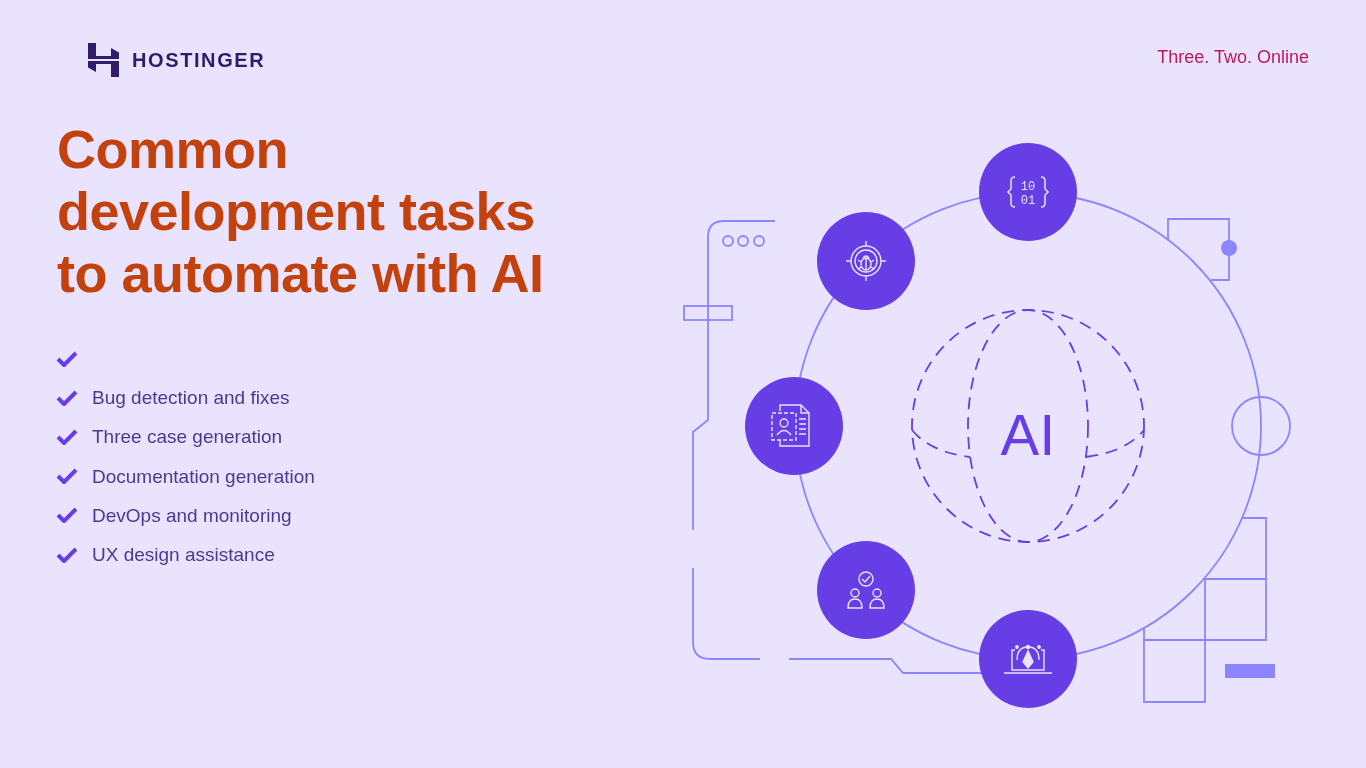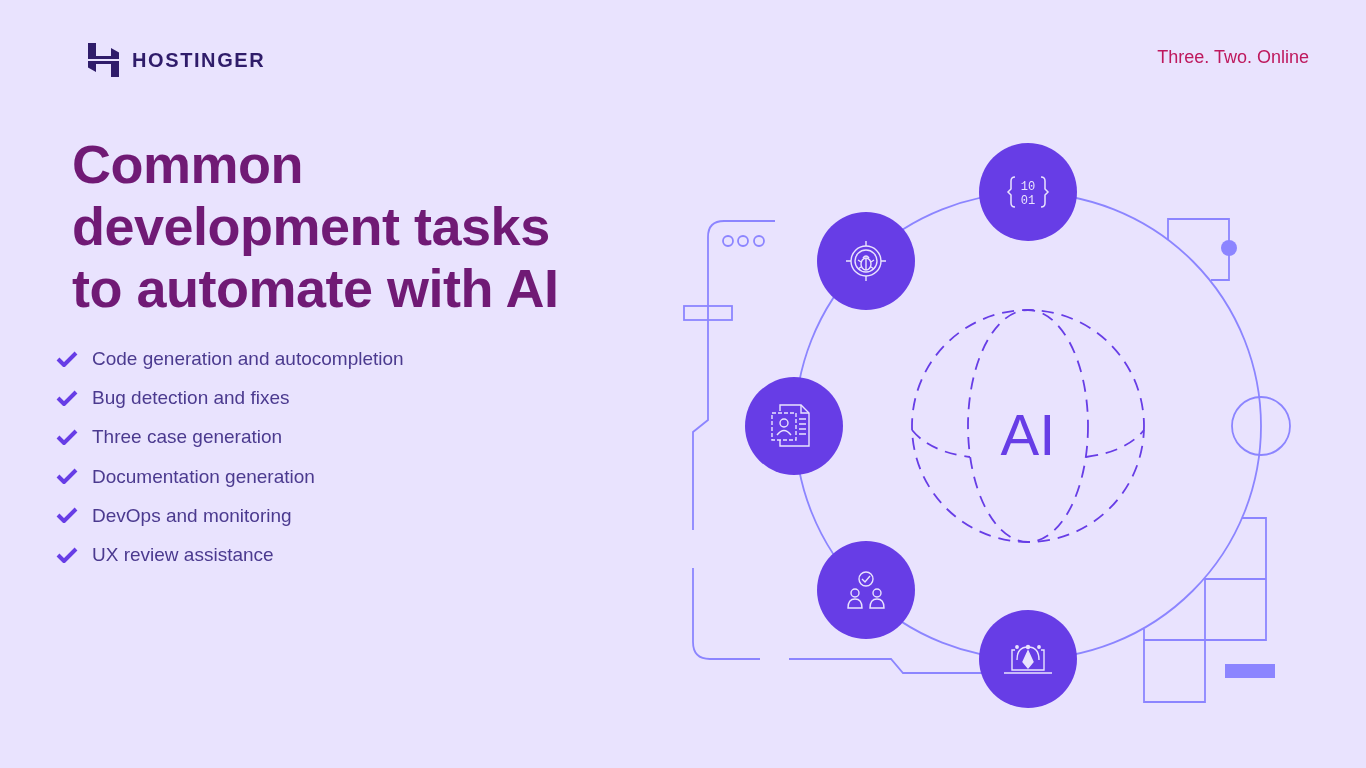--- a/index.html
+++ b/index.html
@@ -13,22 +13,22 @@
   .logo svg { width: 31px; height: 34px; }
   .logo-text {
     margin-left: 13px; font-weight: bold; font-size: 20px; letter-spacing: 1.6px;
     color: #2F1C6A; line-height: 1;
   }
   .tagline {
     position: absolute; right: 57px; top: 48px;
     font-size: 18px; color: #be185d; line-height: 1;
   }
   .title {
-    position: absolute; left: 56px; top: 117px; margin: 16px;
-    font-size: 54px; line-height: 62px; font-weight: bold; color: #701a75;
+    position: absolute; left: 56px; top: 117px; margin: 1px;
+    font-size: 54px; line-height: 62px; font-weight: bold; color: #c2410c;
     letter-spacing: -0.5px;
   }
   .task-list { position: absolute; left: 56px; top: 339px; margin: 0; padding: 0; list-style: none; }
   .task-item { display: flex; align-items: center; height: 39.2px; }
   .check { width: 22px; height: 18px; margin-right: 14px; flex: none; }
   .task-label { font-size: 19px; color: #4B3A8F; line-height: 1; }
   .illustration { position: absolute; left: 0; top: 0; }
 </style>
 </head>
 <body>
@@ -49,21 +49,20 @@
   <span>Common</span><br>
   <span>development tasks</span><br>
   <span>to automate with AI</span>
 </h1>
 
 <ul class="task-list">
   <li class="task-item">
     <svg class="check" viewBox="0 0 22 18">
         <polyline points="2,9 8,15 20,3" fill="none" stroke="#673DE6" stroke-width="4" stroke-linejoin="round"></polyline>
       </svg>
-    <span class="task-label">Code generation and autocompletion</span>
   </li>
   <li class="task-item">
     <svg class="check" viewBox="0 0 22 18">
         <polyline points="2,9 8,15 20,3" fill="none" stroke="#673DE6" stroke-width="4" stroke-linejoin="round"></polyline>
       </svg>
     <span class="task-label">Bug detection and fixes</span>
   </li>
   <li class="task-item">
     <svg class="check" viewBox="0 0 22 18">
         <polyline points="2,9 8,15 20,3" fill="none" stroke="#673DE6" stroke-width="4" stroke-linejoin="round"></polyline>
@@ -79,21 +78,21 @@
   <li class="task-item">
     <svg class="check" viewBox="0 0 22 18">
         <polyline points="2,9 8,15 20,3" fill="none" stroke="#673DE6" stroke-width="4" stroke-linejoin="round"></polyline>
       </svg>
     <span class="task-label">DevOps and monitoring</span>
   </li>
   <li class="task-item">
     <svg class="check" viewBox="0 0 22 18">
         <polyline points="2,9 8,15 20,3" fill="none" stroke="#673DE6" stroke-width="4" stroke-linejoin="round"></polyline>
       </svg>
-    <span class="task-label">UX review assistance</span>
+    <span class="task-label">UX design assistance</span>
   </li>
 </ul>
 
 <svg class="illustration" width="1366" height="768" viewBox="0 0 1366 768">
   <g fill="none" stroke="#8C85FF" stroke-width="1.8">
 
     <g>
       <path d="M775,221 L724,221 Q708,221 708,237 L708,420 L693,432 L693,530"></path>
       <path d="M693,568 L693,642 Q693,659 710,659 L760,659"></path>
       <path d="M789,659 L891,659 L903,673 L985,673"></path>

